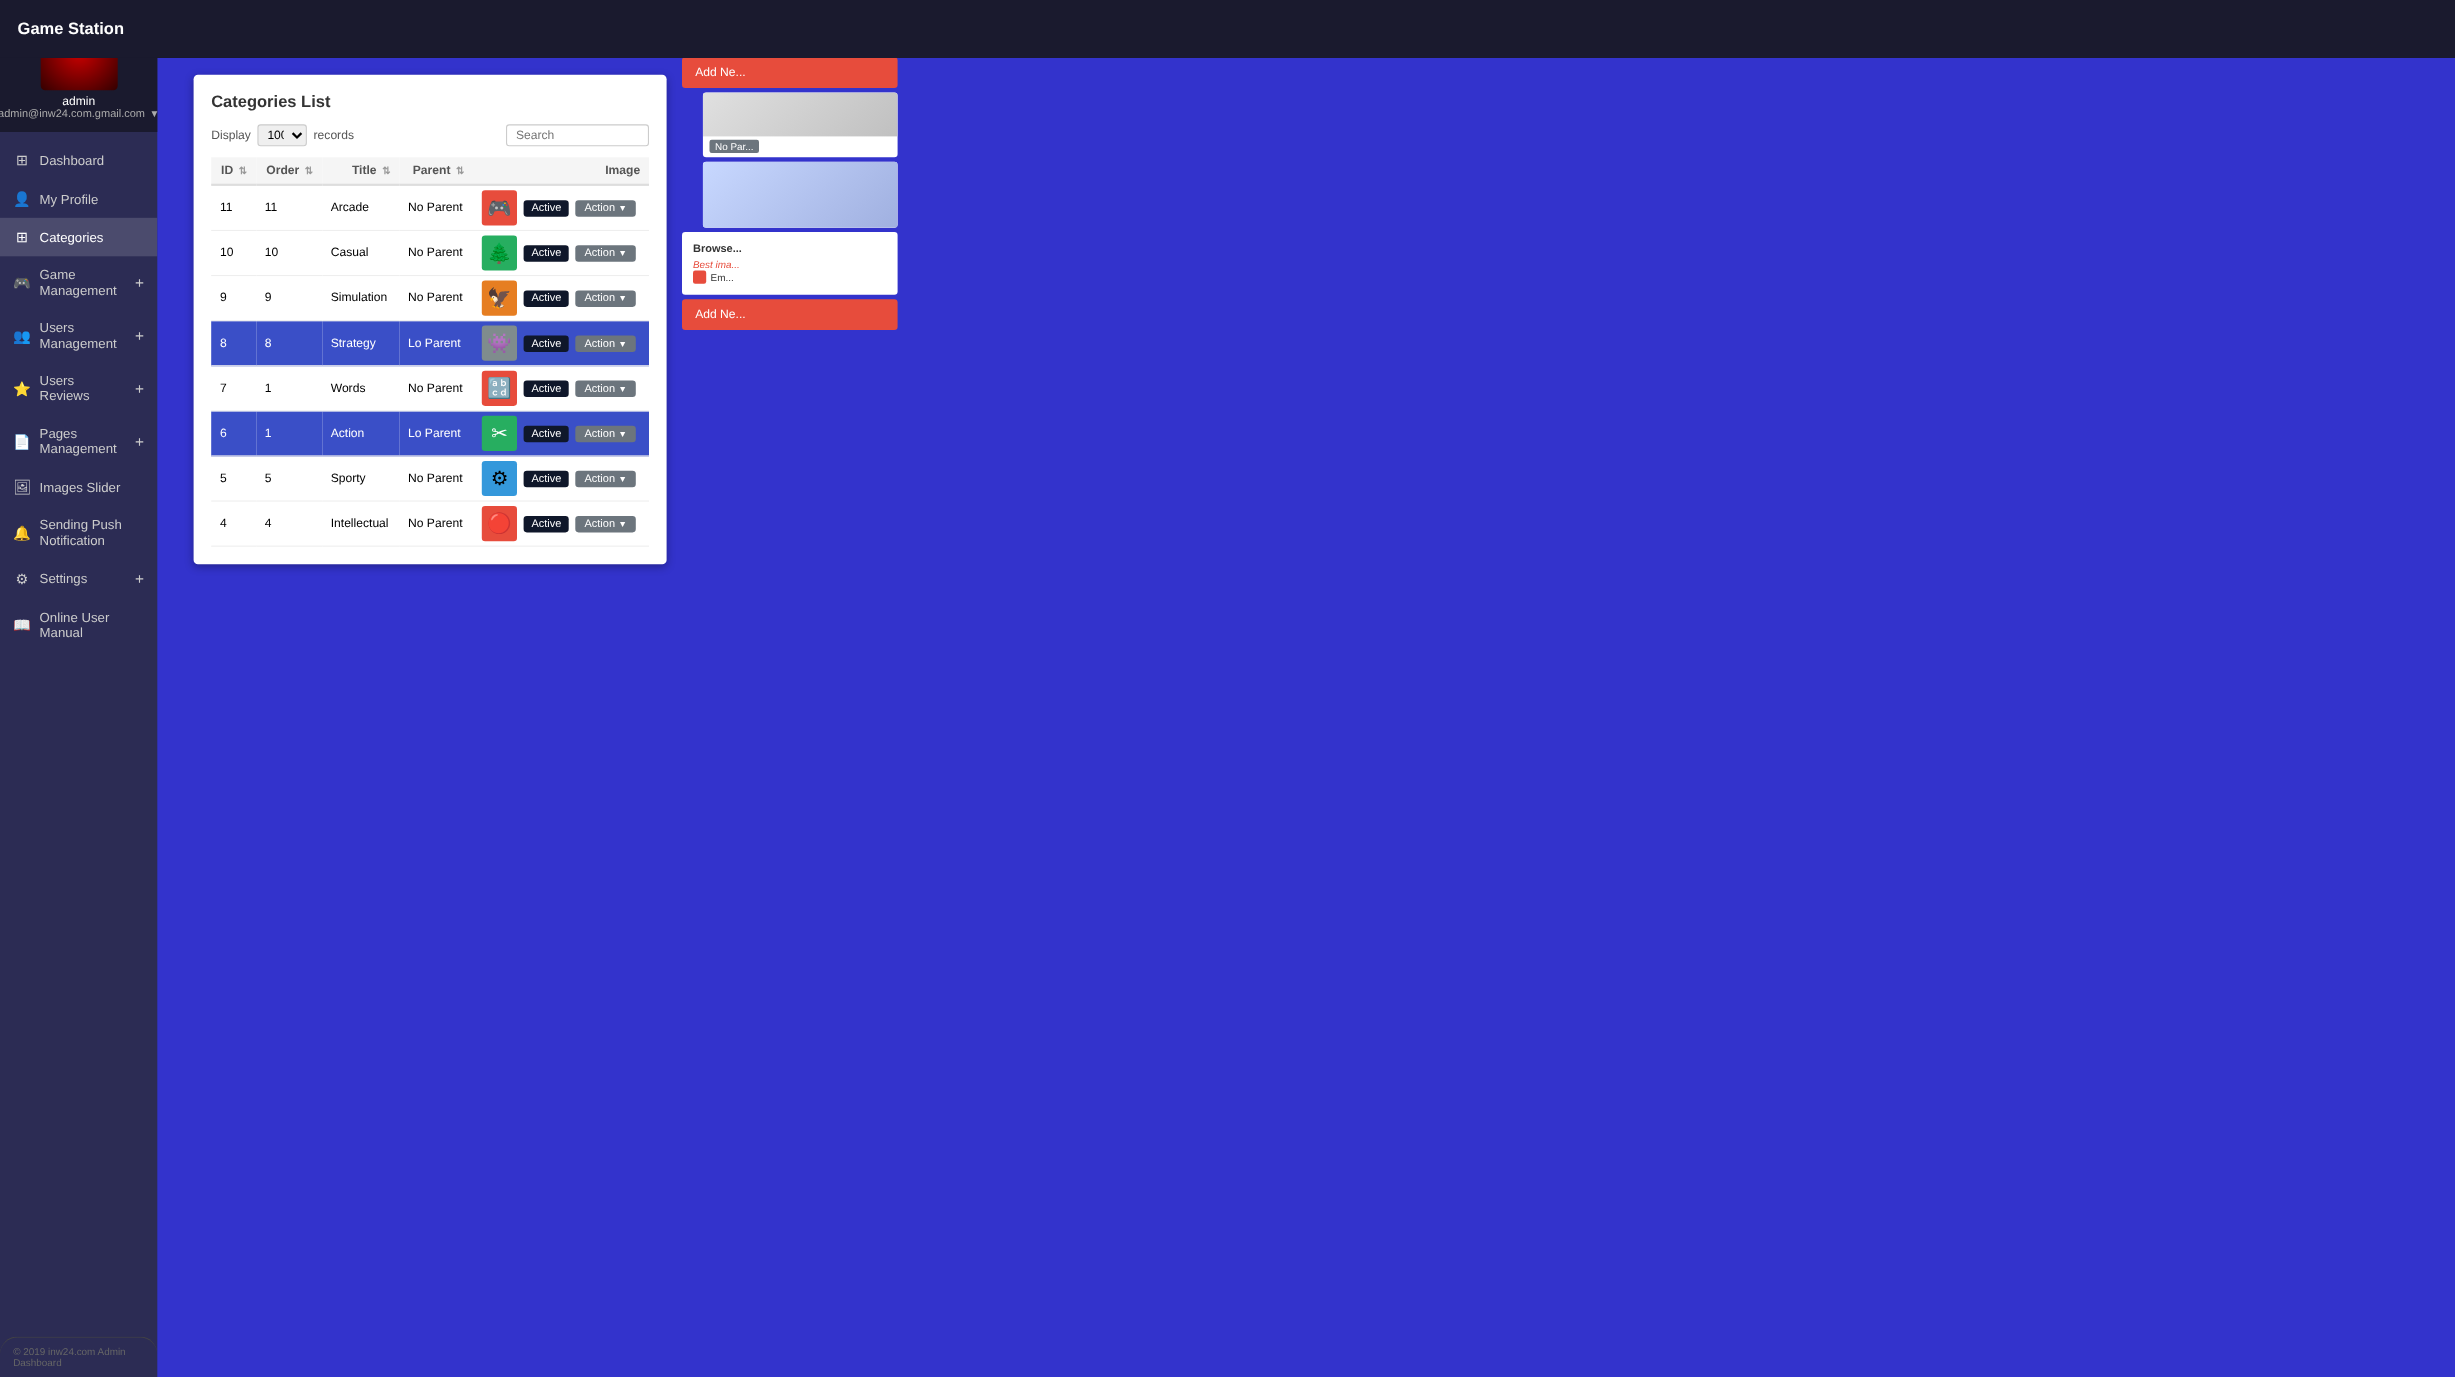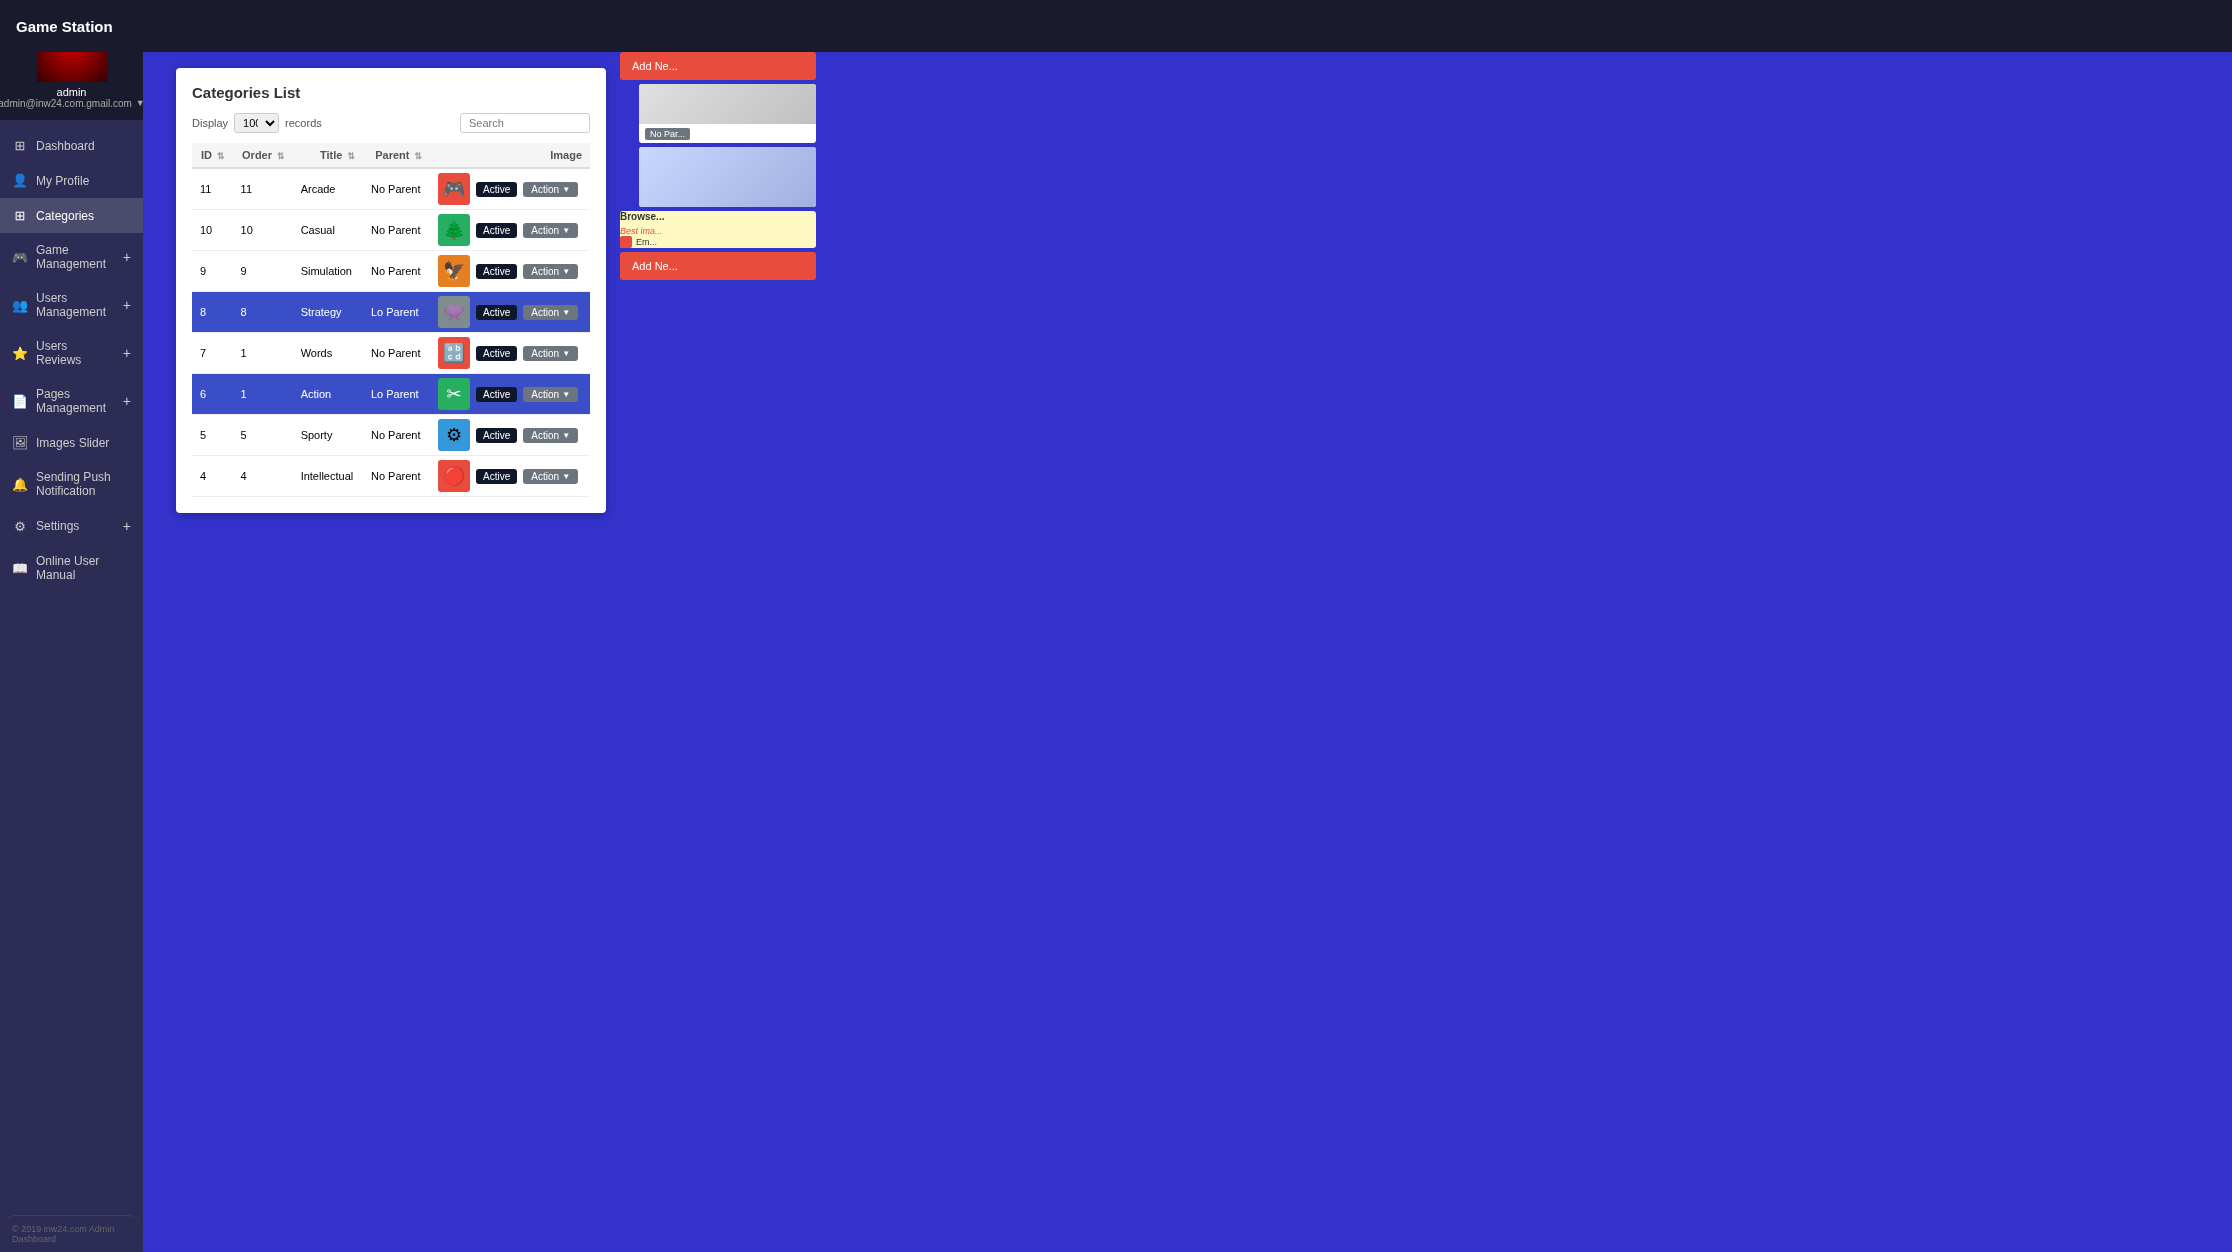--- a/index.html
+++ b/index.html
@@ -274,23 +274,23 @@
       padding: 4px 6px;
     }
     .no-parent-badge {
       background: #6c757d;
       color: white;
       padding: 1px 5px;
       font-size: 9px;
       border-radius: 2px;
     }
     .browse-card {
-      background: #fef9c3;
-      border-radius: 3px;
-      padding: 0;
+      background: #ffffff;
+      border-radius: 3px;
+      padding: 10px;
     }
     .browse-title {
       font-size: 10px;
       font-weight: bold;
       color: #333;
       margin-bottom: 4px;
     }
     .best-image-label {
       font-size: 9px;
       color: #e74c3c;

